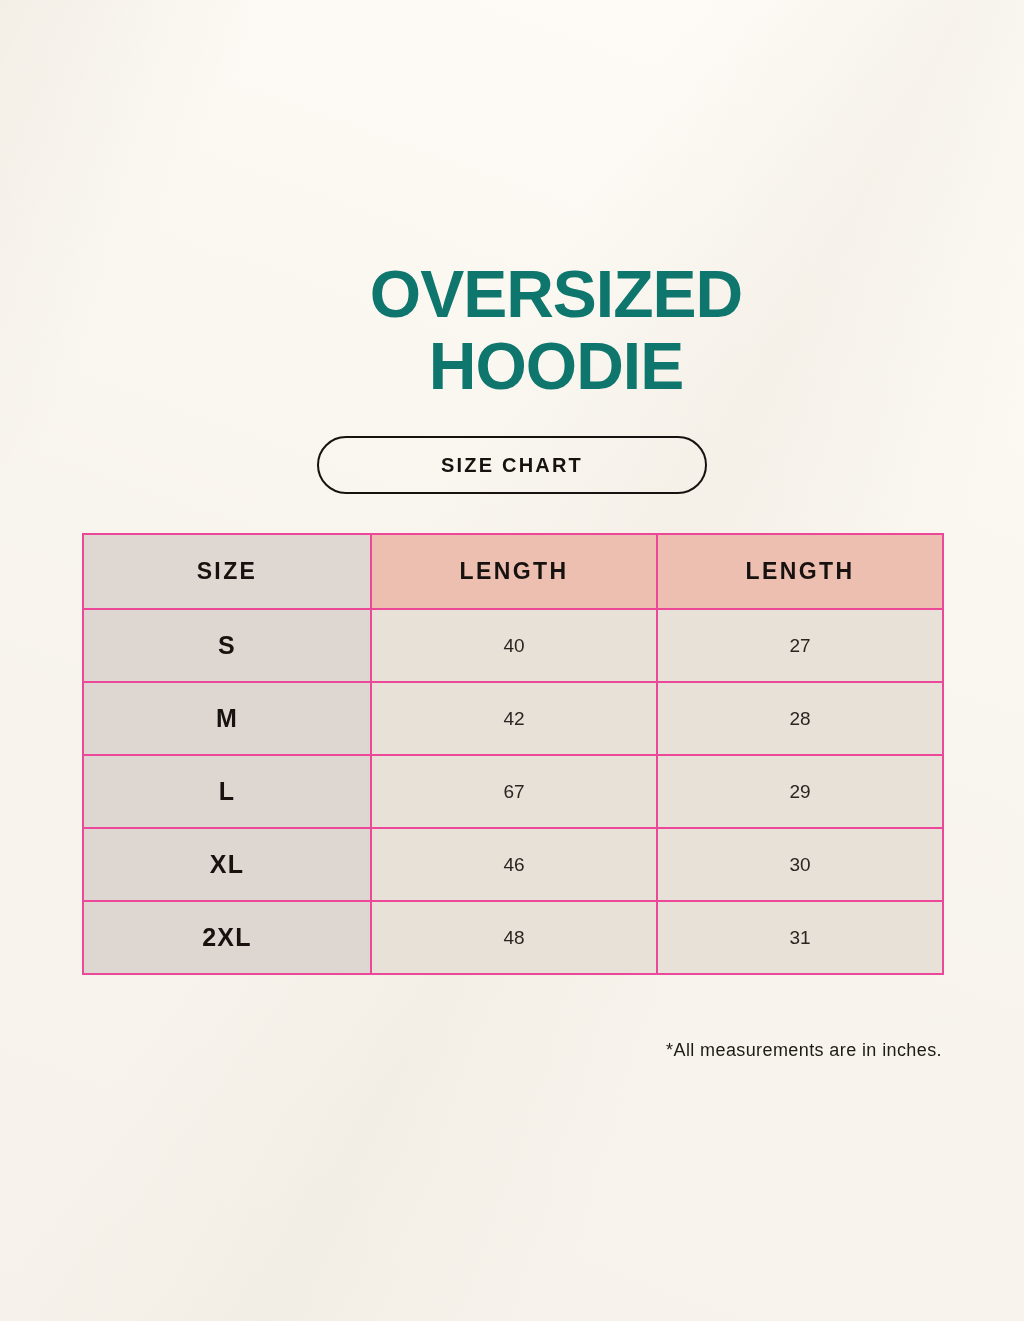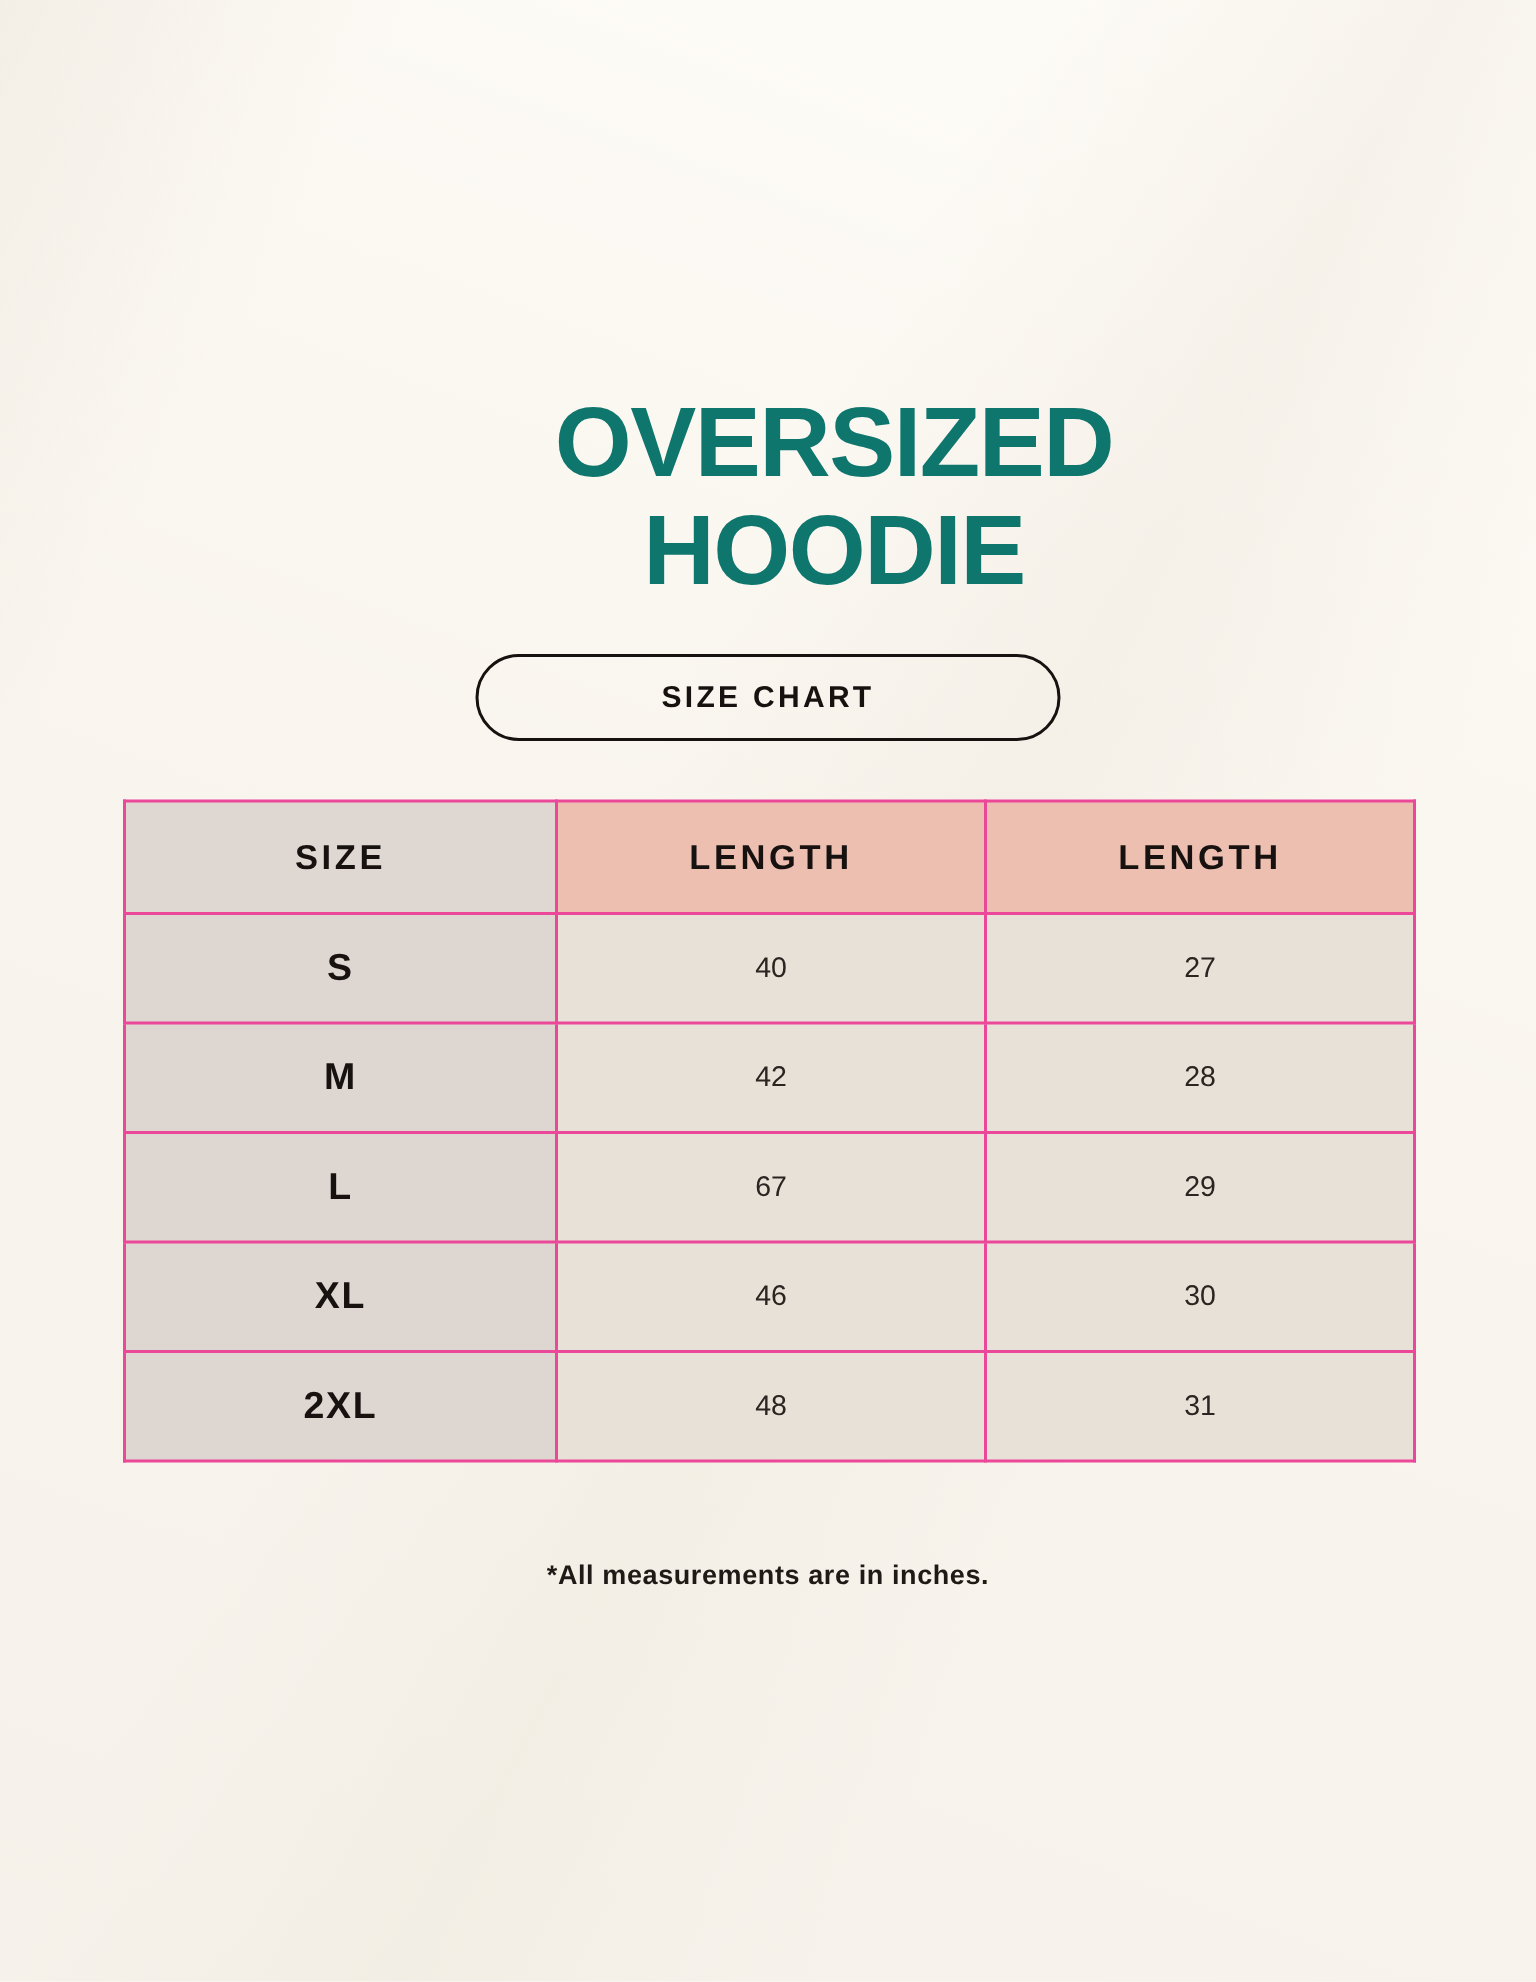--- a/index.html
+++ b/index.html
@@ -127,23 +127,23 @@
     font-weight: 400;
     color: #2A2520;
   }
 
   
   .footnote {
     position: absolute;
     left: 82px;
     top: 1040px;
     width: 860px;
-    text-align: center;
+    text-align: right;
     font-size: 18px;
-    font-weight: 700;
+    font-weight: 400;
     letter-spacing: 0.4px;
     color: #1E1A16;
   }
 </style>
 </head>
 <body>
 
 <div id="page"></div>
 
 <div id="content">

